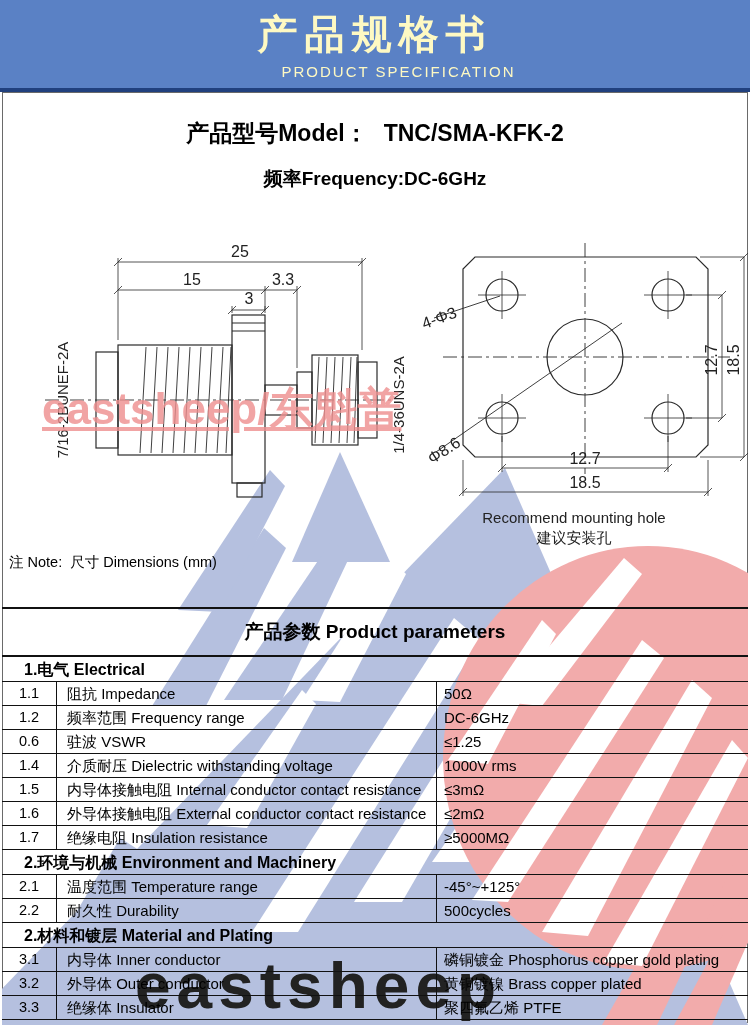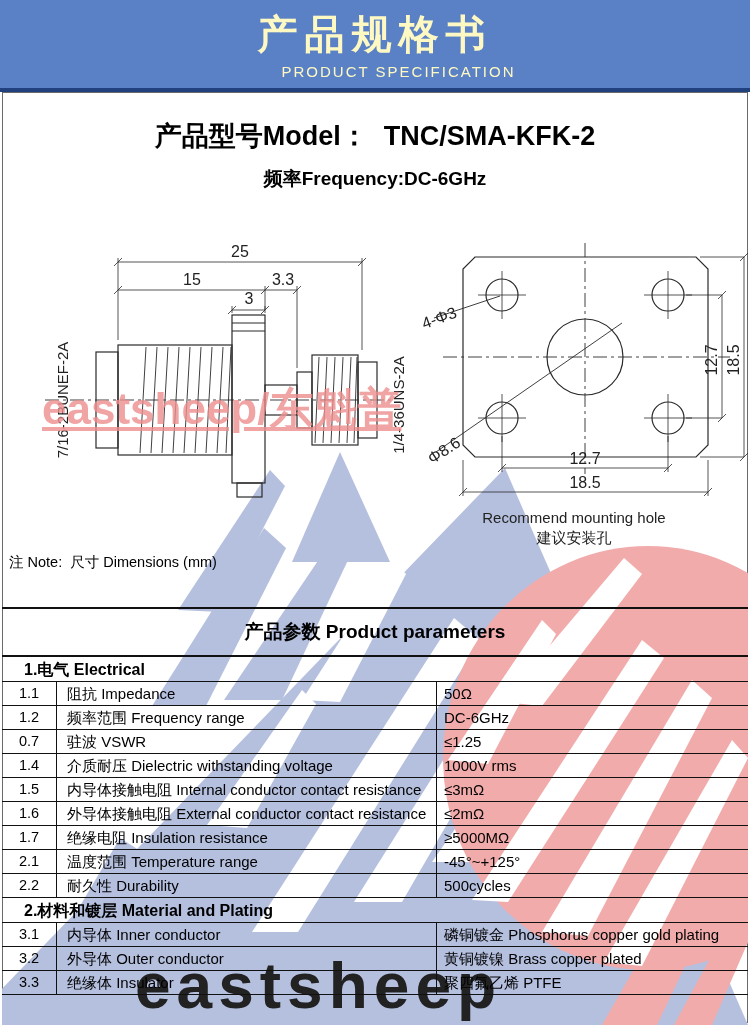--- a/index.html
+++ b/index.html
@@ -14,21 +14,21 @@
   body{
     width:750px;height:1025px;position:relative;overflow:hidden;background:#fff;
     font-family:"Liberation Sans","DejaVu Sans",sans-serif;color:#000;
   }
   .banner{position:absolute;top:0;left:0;right:0;height:88px;background:var(--banner);color:#fef9c3;text-align:center;z-index:4;}
   .banner-title{font-size:40px;font-weight:bold;letter-spacing:7px;padding-top:7px;}
   .banner-sub{font-size:15px;letter-spacing:2px;margin-top:1px;padding-left:47px;}
   .banner-edge{position:absolute;top:88px;left:0;right:0;height:4px;background:var(--edge);z-index:4;}
   .sheet{position:absolute;top:92px;left:2px;right:2px;bottom:2px;border:1px solid #6a6a6a;background:#fff;z-index:0;}
 
-  .model-line{position:absolute;top:118px;left:0;width:100%;text-align:center;font-size:27px;font-weight:bold;z-index:3;white-space:pre;}
+  .model-line{position:absolute;top:118px;left:0;width:100%;text-align:center;font-size:23px;font-weight:bold;z-index:3;white-space:pre;}
   .model-line .gap{display:inline-block;width:16px;}
   .freq-line{position:absolute;top:166px;left:0;width:100%;text-align:center;font-size:19px;font-weight:bold;z-index:3;}
 
   #wm-svg{position:absolute;top:0;left:2px;z-index:1;}
   #draw-svg{position:absolute;top:210px;left:0;z-index:2;}
   .wm-center{position:absolute;left:42px;top:380px;font-size:44px;font-weight:bold;
     color:var(--wm-text-pink);opacity:.8;z-index:3;white-space:nowrap;text-decoration:underline;}
   .note{position:absolute;left:9px;top:553px;font-size:14.5px;z-index:2;white-space:pre;}
 
   .ptable{position:absolute;left:2px;right:2px;top:607px;z-index:2;}
@@ -242,21 +242,21 @@
         <div class="c c0">1.1</div>
         <div class="c c1">阻抗 Impedance</div>
         <div class="c c2">50Ω</div>
       </div>
       <div class="t-row">
         <div class="c c0">1.2</div>
         <div class="c c1">频率范围 Frequency range</div>
         <div class="c c2">DC-6GHz</div>
       </div>
       <div class="t-row">
-        <div class="c c0">0.7</div>
+        <div class="c c0">0.6</div>
         <div class="c c1">驻波 VSWR</div>
         <div class="c c2">≤1.25</div>
       </div>
       <div class="t-row">
         <div class="c c0">1.4</div>
         <div class="c c1">介质耐压 Dielectric withstanding voltage</div>
         <div class="c c2">1000V rms</div>
       </div>
       <div class="t-row">
         <div class="c c0">1.5</div>
@@ -266,20 +266,21 @@
       <div class="t-row">
         <div class="c c0">1.6</div>
         <div class="c c1">外导体接触电阻 External conductor contact resistance</div>
         <div class="c c2">≤2mΩ</div>
       </div>
       <div class="t-row">
         <div class="c c0">1.7</div>
         <div class="c c1">绝缘电阻  Insulation resistance</div>
         <div class="c c2">≥5000MΩ</div>
       </div>
+      <div class="sec-row">2.环境与机械 Environment and Machinery</div>
       <div class="t-row">
         <div class="c c0">2.1</div>
         <div class="c c1">温度范围 Temperature range</div>
         <div class="c c2">-45°~+125°</div>
       </div>
       <div class="t-row">
         <div class="c c0">2.2</div>
         <div class="c c1">耐久性 Durability</div>
         <div class="c c2">500cycles</div>
       </div>

